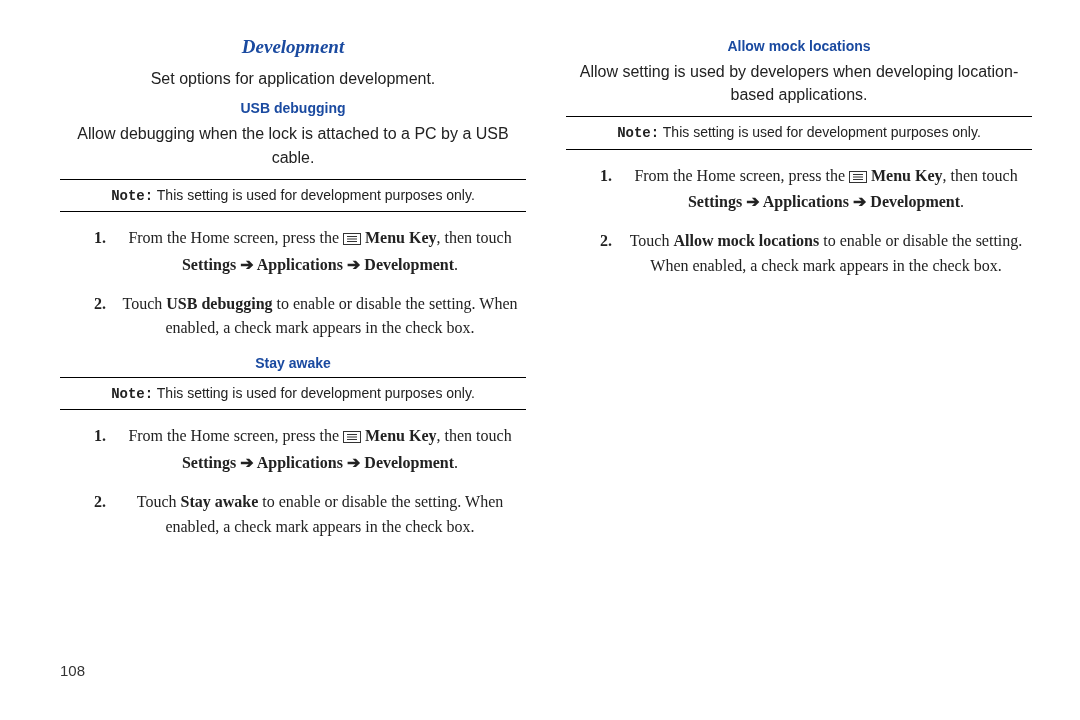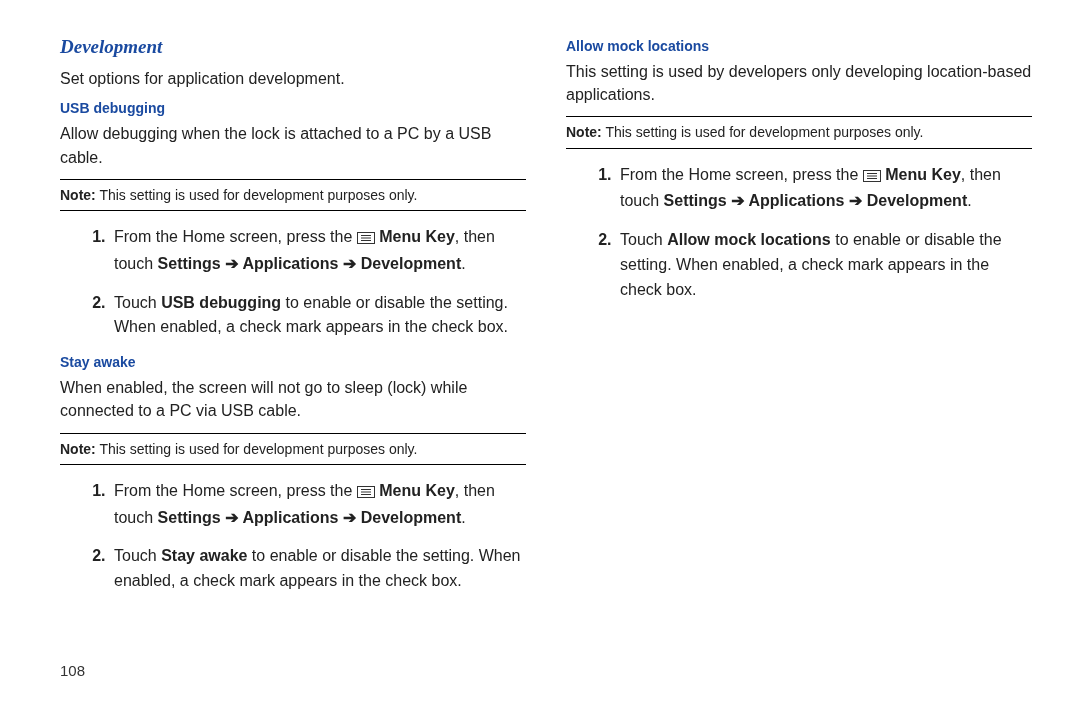--- a/index.html
+++ b/index.html
@@ -15,20 +15,21 @@
   .page {
     display: flex;
     gap: 40px;
     padding: 36px 48px 20px 60px;
     box-sizing: border-box;
     height: 100%;
   }
   .col {
     flex: 1;
     min-width: 0;
+    text-align: center;
   }
   .h-dev {
     font-family: Georgia, 'Times New Roman', serif;
     font-style: italic;
     font-weight: bold;
     font-size: 19px;
     color: #1a4aa0;
     margin: 0 0 10px 0;
   }
   .intro {
@@ -48,24 +49,25 @@
     margin: 0 0 10px 0;
   }
   .note-box {
     border-top: 1.2px solid #000;
     border-bottom: 1.2px solid #000;
     padding: 6px 0;
     margin: 6px 0 14px 0;
     font-size: 14px;
     line-height: 1.3;
   }
-  .note-label { font-weight: bold; }
+  .note-label { font-weight: bold; font-family: Liberation Mono, monospace; }
   ol.steps {
     padding-left: 22px;
     margin: 0 0 10px 28px;
+    font-family: Liberation Serif, serif;
   }
   ol.steps li {
     font-size: 16px;
     line-height: 1.55;
     margin-bottom: 14px;
     padding-left: 4px;
   }
   ol.steps li::marker {
     font-weight: bold;
   }
@@ -110,21 +112,20 @@
             </svg>
         </span>
         <span class="b">Menu Key</span><span>, then touch </span><span class="b">Settings</span><span class="arrow"> ➔ </span><span class="b">Applications</span><span class="arrow"> ➔ </span><span class="b">Development</span>.
       </li>
       <li>
         <span>Touch </span><span class="b">USB debugging</span><span> to enable or disable the setting. When enabled, a check mark appears in the check box.</span>
       </li>
     </ol>
 
     <div class="h-sub">Stay awake</div>
-    <div class="para">When enabled, the screen will not go to sleep (lock) while connected to a PC via USB cable.</div>
     <div class="note-box">
       <span class="note-label">Note:</span><span> This setting is used for development purposes only.</span>
     </div>
     <ol class="steps">
       <li>
         <span>From the Home screen, press the </span>
         <span class="menu-icon">
           <svg width="18" height="12">
               <rect x="0.5" y="0.5" width="17" height="11" fill="none" stroke="#333" stroke-width="1"></rect>
               <line x1="4" y1="3.5" x2="14" y2="3.5" stroke="#333"></line>
@@ -137,21 +138,21 @@
       <li>
         <span>Touch </span><span class="b">Stay awake</span><span> to enable or disable the setting. When enabled, a check mark appears in the check box.</span>
       </li>
     </ol>
 
   </div>
 
   <div class="col">
 
     <div class="h-sub" style="margin-top:2px;">Allow mock locations</div>
-    <div class="para">This setting is used by developers only developing location-based applications.</div>
+    <div class="para">Allow setting is used by developers when developing location-based applications.</div>
     <div class="note-box">
       <span class="note-label">Note:</span><span> This setting is used for development purposes only.</span>
     </div>
     <ol class="steps">
       <li>
         <span>From the Home screen, press the </span>
         <span class="menu-icon">
           <svg width="18" height="12">
               <rect x="0.5" y="0.5" width="17" height="11" fill="none" stroke="#333" stroke-width="1"></rect>
               <line x1="4" y1="3.5" x2="14" y2="3.5" stroke="#333"></line>

